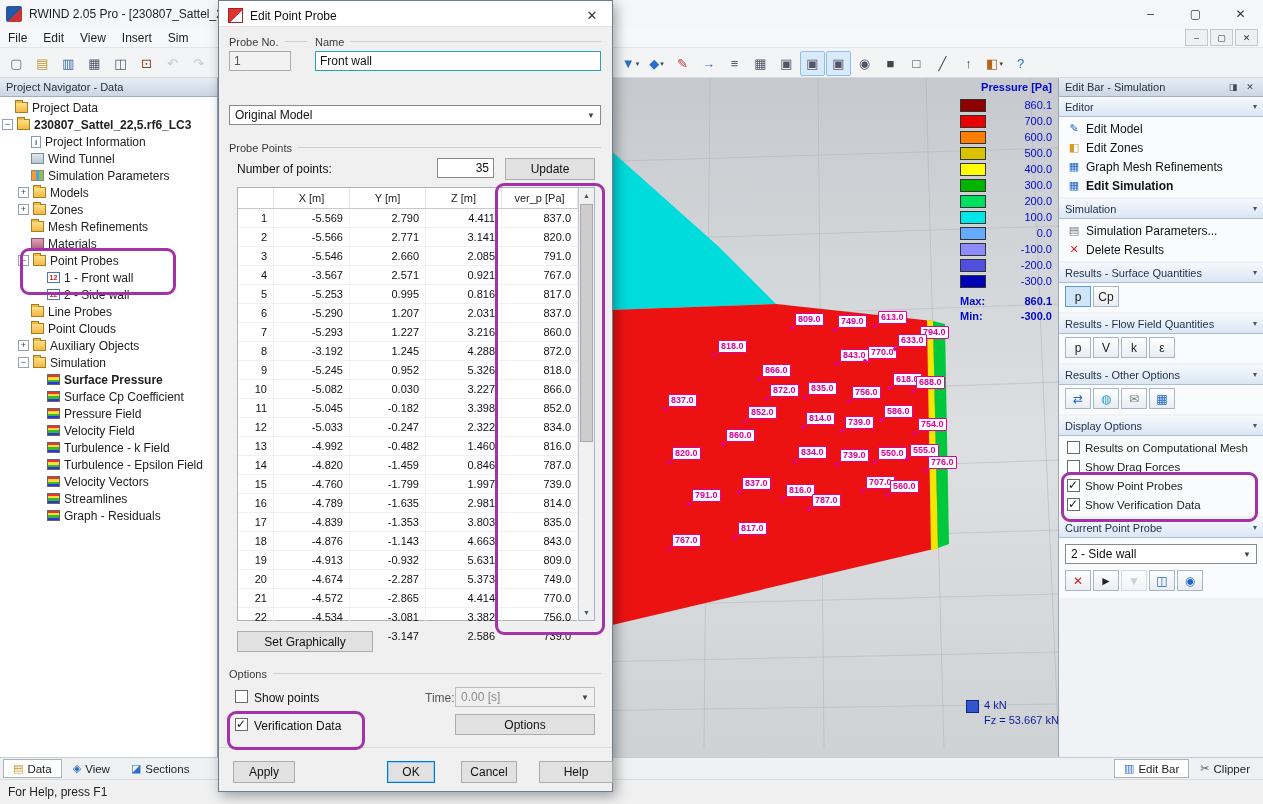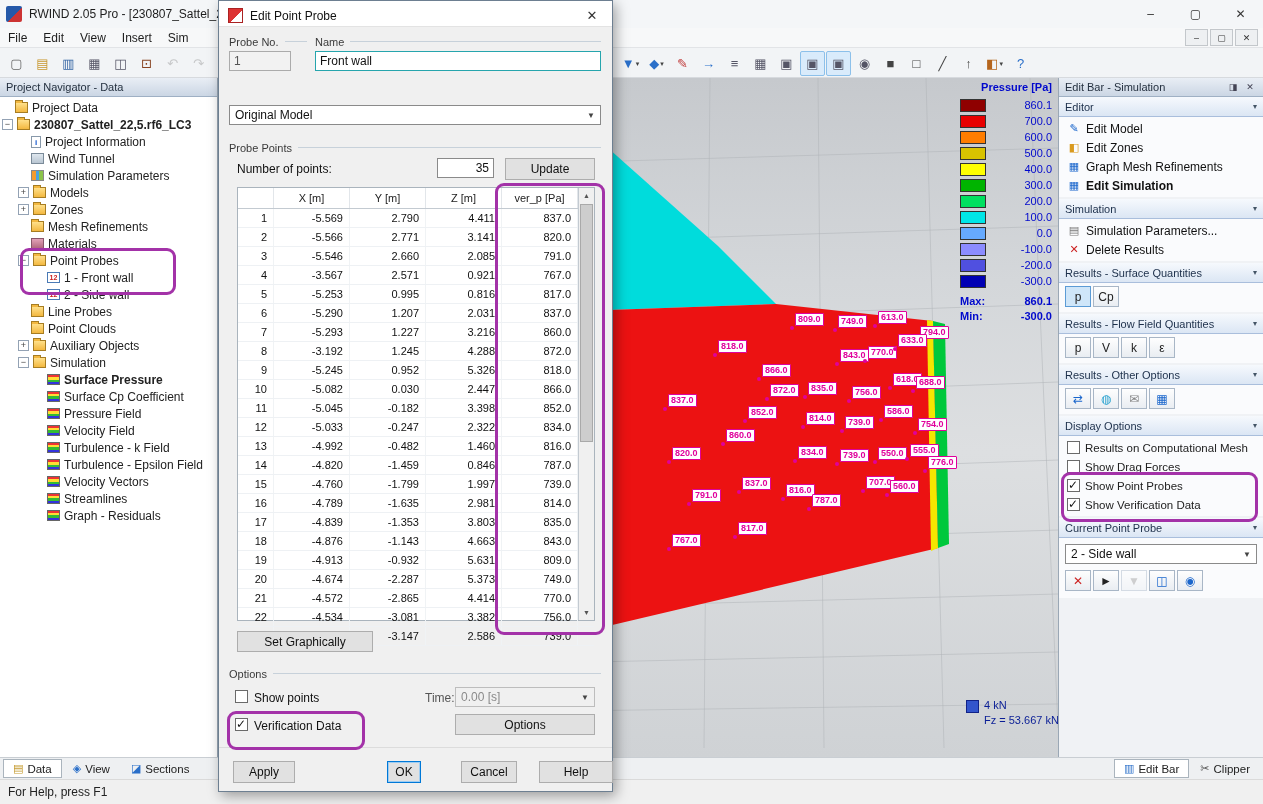--- a/index.html
+++ b/index.html
@@ -789,21 +789,21 @@
             <span class="tcell w0">9</span>
             <span class="tcell w1">-5.245</span>
             <span class="tcell w2">0.952</span>
             <span class="tcell w3">5.326</span>
             <span class="tcell w4">818.0</span>
           </div>
           <div class="trow">
             <span class="tcell w0">10</span>
             <span class="tcell w1">-5.082</span>
             <span class="tcell w2">0.030</span>
-            <span class="tcell w3">2.447</span>
+            <span class="tcell w3">3.227</span>
             <span class="tcell w4">866.0</span>
           </div>
           <div class="trow">
             <span class="tcell w0">11</span>
             <span class="tcell w1">-5.045</span>
             <span class="tcell w2">-0.182</span>
             <span class="tcell w3">3.398</span>
             <span class="tcell w4">852.0</span>
           </div>
           <div class="trow">
@@ -915,21 +915,21 @@
     <span class="cb checked" style="position:absolute;left:16px;top:717px;"></span>
     <span class="dlabel" style="left:35px;top:718px;">Verification Data</span>
     <div class="dbtn" style="left:236px;top:713px;width:140px;height:21px;">
         <span>Options</span>
       </div>
 
     <div class="hline" style="top:746px;"></div>
     <div class="dbtn" style="left:14px;top:760px;width:62px;">
         <span>Apply</span>
       </div>
-    <div class="dbtn default" style="left:168px;top:760px;width:34px;">
+    <div class="dbtn default" style="left:168px;top:760px;width:48px;">
         <span>OK</span>
       </div>
     <div class="dbtn" style="left:242px;top:760px;width:56px;">
         <span>Cancel</span>
       </div>
     <div class="dbtn" style="left:320px;top:760px;width:74px;">
         <span>Help</span>
       </div>
 
     <div class="anno" style="left:276px;top:182px;width:104px;height:446px;"></div>

